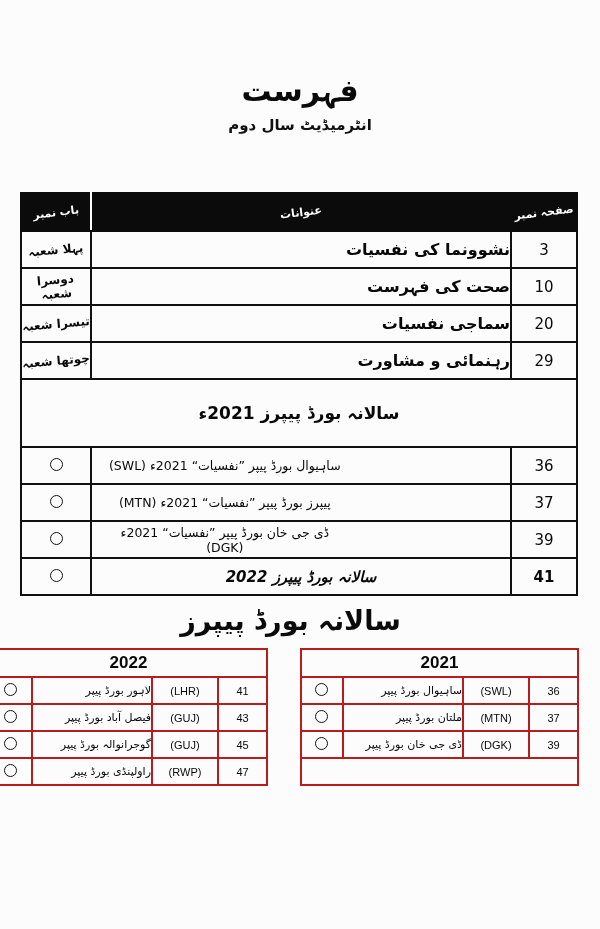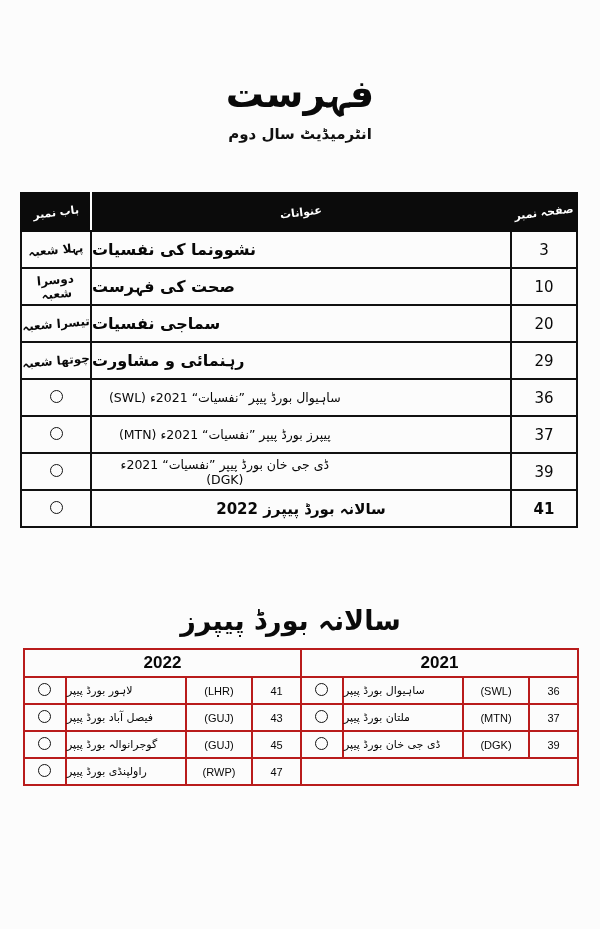--- a/index.html
+++ b/index.html
@@ -23,21 +23,21 @@
 
   
   .title-block {
     position: absolute;
     top: 74px;
     left: 0;
     width: 600px;
     text-align: center;
   }
   .doc-title {
-    font-size: 38px;
+    font-size: 30px;
     font-weight: bold;
     letter-spacing: 1px;
     line-height: 1.1;
     color: #0a0a0a;
     direction: rtl;
   }
   .doc-subtitle {
     margin-top: 9px;
     font-size: 15px;
     font-weight: bold;
@@ -90,21 +90,21 @@
     font-size: 12px;
     font-weight: 600;
     height: 35px;
     padding: 0 2px;
   }
   td.chap .rot {
     display: inline-block;
     transform: rotate(-5deg);
   }
   td.ttl {
-    text-align: left;
+    text-align: right;
     font-size: 16px;
     font-weight: bold;
     padding: 0 14px;
     height: 35px;
   }
   td.ttl.small {
     font-size: 12.5px;
     font-weight: normal;
     text-align: right;
     padding-right: 8px;
@@ -113,20 +113,21 @@
   td.ttl.small .inner {
     display: block;
     text-align: center;
     padding-right: 40%;
   }
   td.ttl.bold-sub {
     font-size: 15px;
     font-weight: bold;
     text-align: center;
     padding-right: 0;
+    font-style: italic;
   }
   td.pg {
     text-align: center;
     font-size: 15px;
     font-weight: 500;
     height: 35px;
   }
   td.pg.b { font-weight: bold; }
   td.banner {
     text-align: center;
@@ -164,21 +165,21 @@
     top: 648px;
     left: 25px;
     width: 554px;
     direction: rtl;
     display: flex;
   }
   .board-half {
     display: flex;
     flex-direction: column;
   }
-  .board-half.y2021 { width: 277px; }
+  .board-half.y2021 { width: 277px; margin-left: 34px; }
   .board-half.y2022 { width: 277px; }
 
   table.board {
     width: 100%;
     border-collapse: collapse;
     table-layout: fixed;
     direction: rtl;
   }
   table.board td, table.board th {
     border: 2px solid #b91c1c;
@@ -196,21 +197,21 @@
   .bcol-name { width: 120px; }
   .bcol-code { width: 66px; }
   .bcol-page { width: 49px; }
 
   table.board td {
     height: 25px;
     font-size: 11px;
   }
   td.bmark { text-align: center; }
   td.bname {
-    text-align: left;
+    text-align: right;
     padding-right: 5px;
     font-size: 11.5px;
   }
   td.bcode {
     text-align: center;
     font-size: 14px;
     font-family: "Liberation Sans", sans-serif;
     direction: ltr;
   }
   td.bpage {
@@ -269,20 +270,23 @@
           <td class="pg">20</td>
           <td class="ttl">سماجی نفسیات</td>
           <td class="chap"><span class="rot">تیسرا شعبہ</span></td>
         </tr>
         <tr>
           <td class="pg">29</td>
           <td class="ttl">رہنمائی و مشاورت</td>
           <td class="chap"><span class="rot">چوتھا شعبہ</span></td>
         </tr>
 
+        <tr>
+          <td class="banner" colspan="3">سالانہ بورڈ پیپرز 2021ء</td>
+        </tr>
 
         <tr>
           <td class="pg">36</td>
           <td class="ttl small">
               <span class="inner">ساہیوال بورڈ پیپر ”نفسیات“ 2021ء (SWL)</span>
             </td>
           <td class="chap"><span class="circle-mark"></span></td>
         </tr>
         <tr>
           <td class="pg">37</td>

